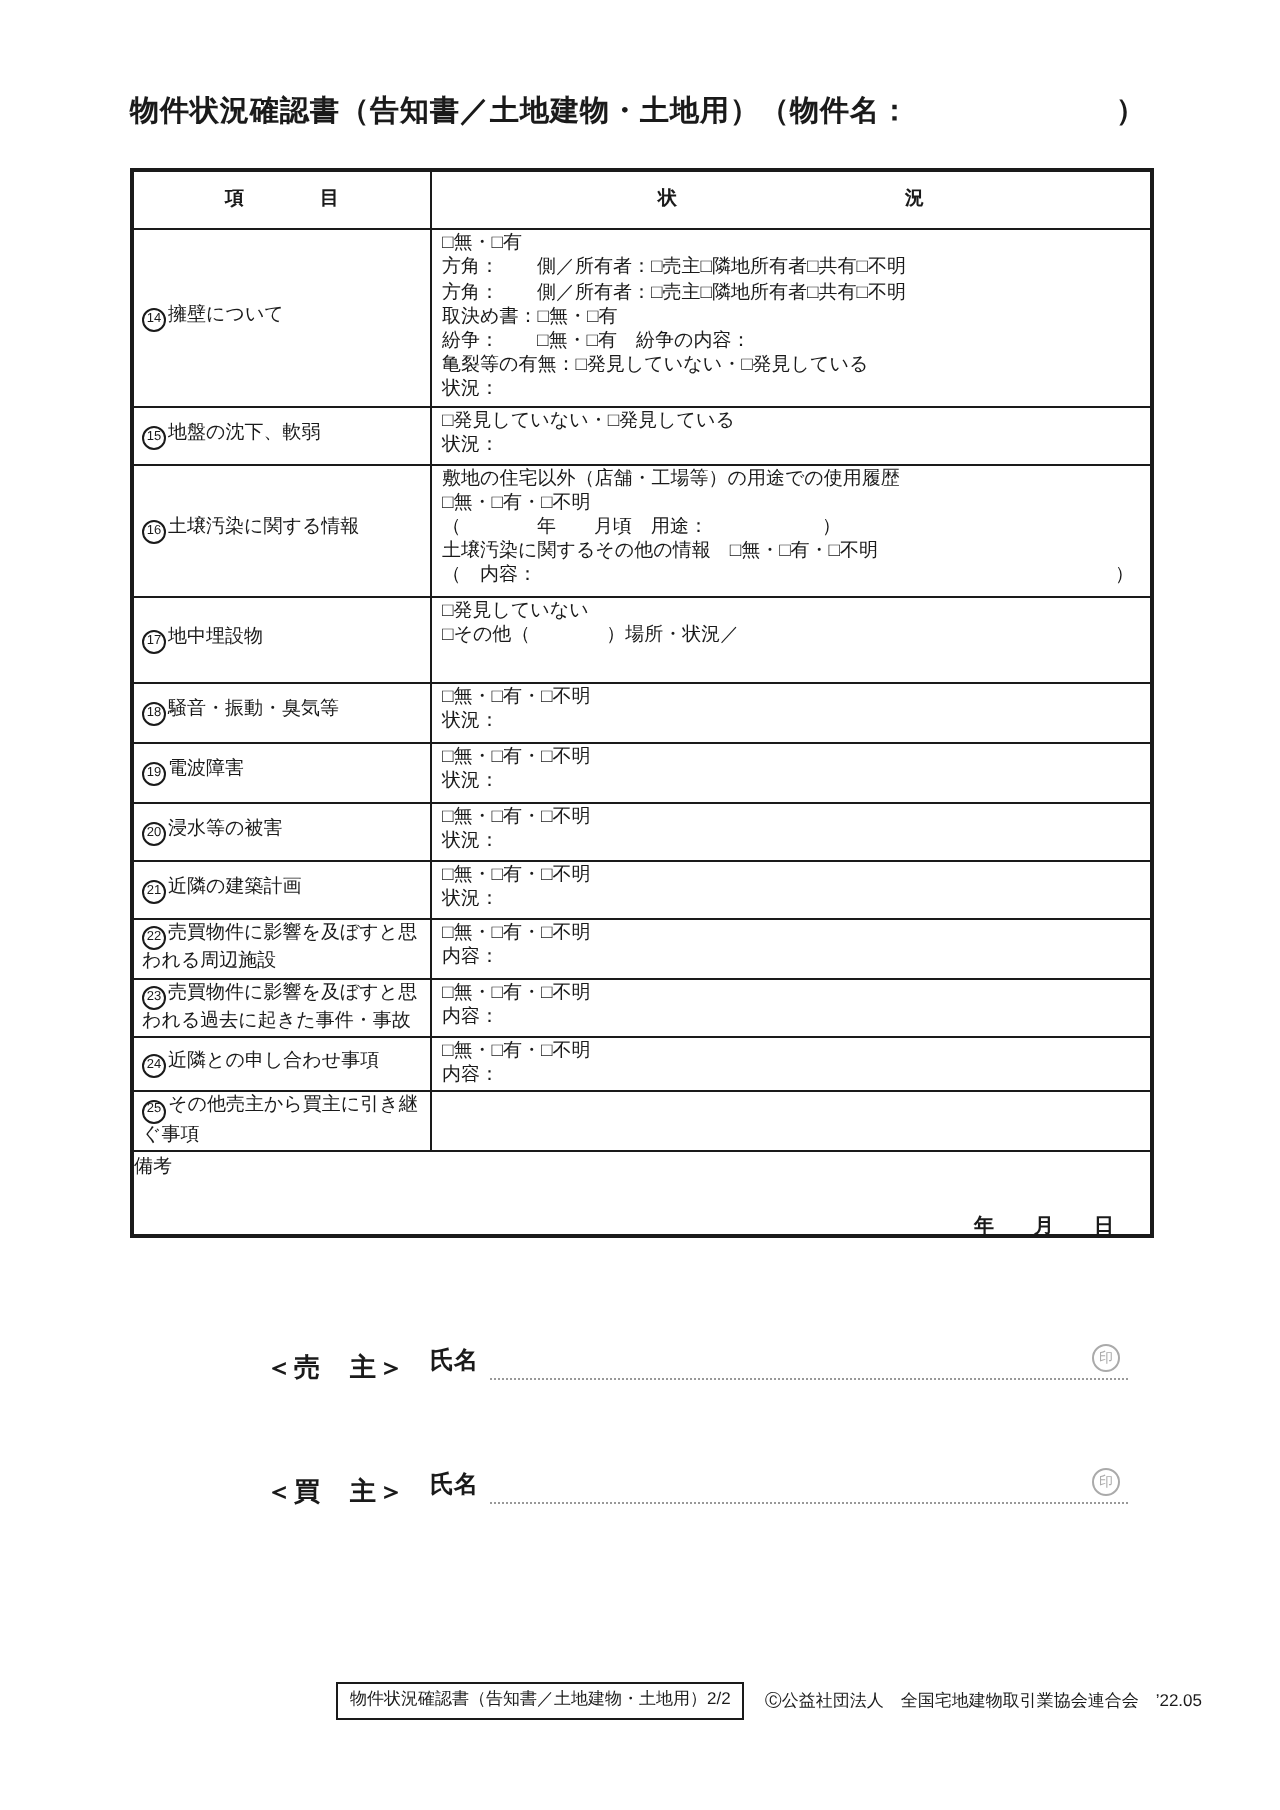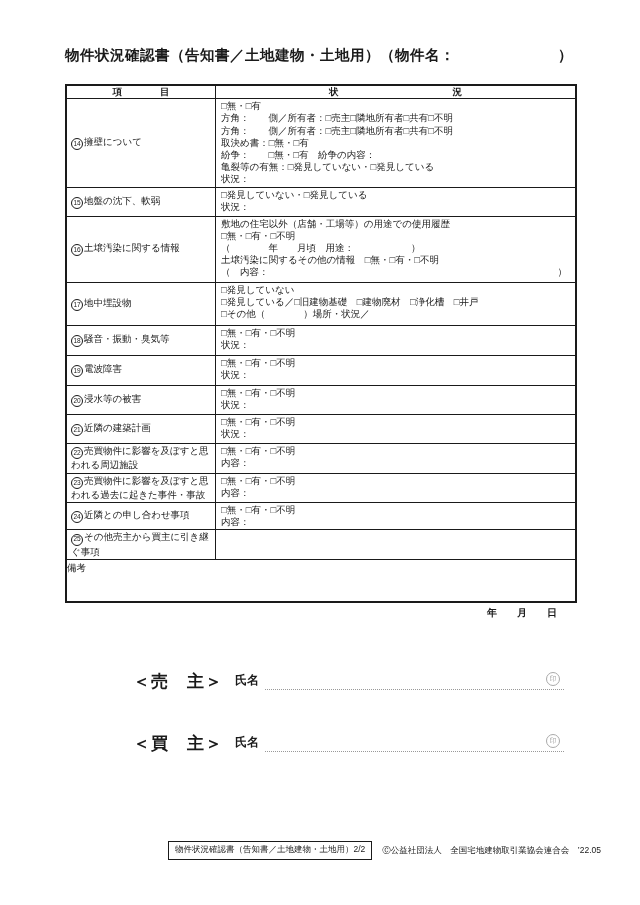--- a/index.html
+++ b/index.html
@@ -12,21 +12,21 @@
          font-weight:bold;font-size:14.5px;letter-spacing:.5px;padding-right:4px;box-sizing:border-box;}
 
   
   .tbl{position:absolute;left:65px;top:84px;width:512px;border:2px solid #1a1a1a;
        font-size:9.5px;line-height:12.2px;box-sizing:border-box;}
   .trow{display:flex;border-bottom:1px solid #1a1a1a;box-sizing:border-box;}
   .trow:last-child{border-bottom:none;}
   .cl{width:148px;flex:none;display:flex;align-items:center;padding:1px 3px 1px 4px;box-sizing:border-box;}
   .cr{flex:1;border-left:1px solid #1a1a1a;padding:1px 4px 1px 5px;box-sizing:border-box;}
   .hrow{min-height:11px;font-weight:bold;}
-  .hrow .cl,.hrow .cr{justify-content:center;text-align:center;align-items:center;display:flex;padding:0;}
+  .hrow .cl,.hrow .cr{justify-content:center;text-align:center;align-items:center;display:flex;padding:8px;}
   .circ{display:inline-flex;align-items:center;justify-content:center;width:10px;height:10px;
         border:1px solid #1a1a1a;border-radius:50%;font-size:6.5px;line-height:1;
         margin-right:1px;vertical-align:-1px;font-family:"Liberation Sans","DejaVu Sans",sans-serif;}
   .sline{white-space:pre-wrap;}
   .pline{display:flex;justify-content:space-between;padding-right:4px;}
   
   .r14{min-height:87px;} .r15{min-height:29px;} .r16{min-height:66px;} .r17{min-height:43px;}
   .r18{min-height:30px;} .r19{min-height:30px;} .r20{min-height:29px;} .r21{min-height:29px;}
   .r22{min-height:30px;} .r23{min-height:27px;} .r24{min-height:26px;} .r25{min-height:24px;}
   .remarks{min-height:41px;display:block;padding:2px 0;box-sizing:border-box;}
@@ -34,21 +34,21 @@
   
   .dateline{position:absolute;left:65px;top:606px;width:512px;text-align:right;
             padding-right:20px;box-sizing:border-box;font-size:10px;font-weight:bold;
             font-family:"Liberation Sans","DejaVu Sans",sans-serif;}
   .stmt{position:absolute;font-family:"Liberation Sans","DejaVu Sans",sans-serif;
         font-weight:bold;font-size:10px;}
   .s1{left:78px;top:644px;}
   .s2{left:67px;top:702px;}
   .sig{position:absolute;left:65px;width:512px;height:26px;display:flex;align-items:flex-end;}
   .g1{top:664px;} .g2{top:726px;}
-  .party{margin-left:68px;font-size:17px;font-weight:bold;line-height:1;
+  .party{margin-left:68px;font-size:13px;font-weight:bold;line-height:1;
          font-family:"Liberation Sans","DejaVu Sans",sans-serif;letter-spacing:1px;}
   .nm{margin-left:12px;font-size:12px;font-weight:bold;margin-bottom:1px;
       font-family:"Liberation Sans","DejaVu Sans",sans-serif;}
   .nameline{flex:1;margin-left:6px;margin-right:13px;border-bottom:1.5px dotted #999;
             position:relative;height:20px;}
   .seal{position:absolute;right:4px;bottom:3px;width:12px;height:12px;border:1px solid #aaa;
         border-radius:50%;color:#aaa;display:flex;align-items:center;justify-content:center;
         font-size:7px;line-height:1;}
 
   
@@ -114,21 +114,20 @@
         </div>
       </div>
     </div>
 
     <div class="trow r17">
       <div class="cl">
           <span class="labwrap"><span class="circ">17</span><span>地中埋設物</span></span>
         </div>
       <div class="cr">
           <div class="sline">□発見していない</div>
-          <div class="sline">□発見している／□旧建物基礎　□建物廃材　□浄化槽　□井戸</div>
           <div class="sline">□その他（　　　　）場所・状況／</div>
         </div>
     </div>
 
     <div class="trow r18">
       <div class="cl">
           <span class="labwrap"><span class="circ">18</span><span>騒音・振動・臭気等</span></span>
         </div>
       <div class="cr">
           <div class="sline">□無・□有・□不明</div>

